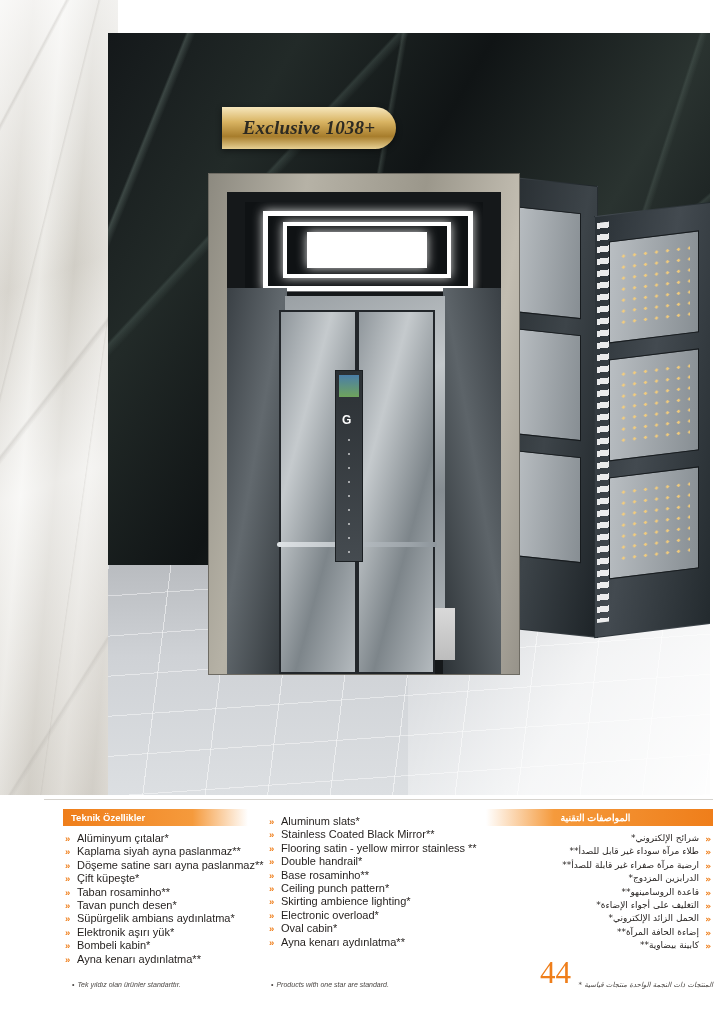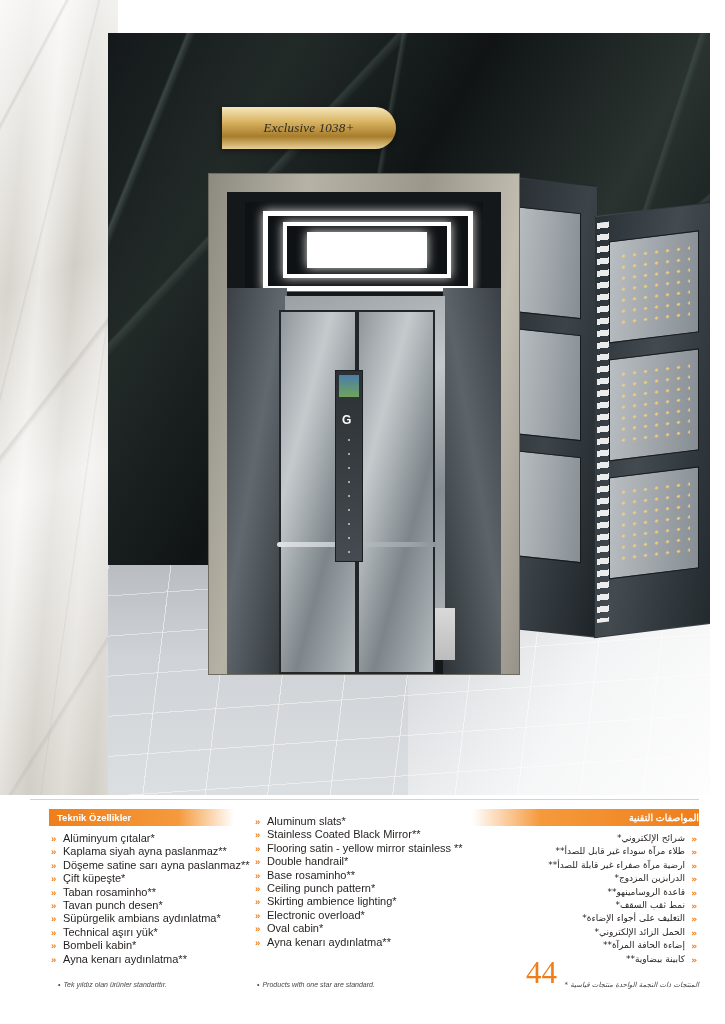--- a/index.html
+++ b/index.html
@@ -271,30 +271,30 @@
     left: 114px; top: 74px;
     width: 174px; height: 42px;
     background: linear-gradient(180deg, #f6e7bd 0%, #d9b463 35%, #a77d2c 70%, #e7d093 100%);
     border-radius: 0 21px 21px 0;
     display: flex; align-items: center; justify-content: center;
     box-shadow: 0 2px 6px rgba(0,0,0,.45);
   }
   .title-plate span {
     font-family: "Liberation Serif", serif;
     font-style: italic;
-    font-weight: normal;
-    font-size: 13px;
+    font-weight: bold;
+    font-size: 19px;
     color: #2d2a22;
     letter-spacing: .2px;
   }
 
   
   .specs {
     position: absolute;
-    left: 2px; top: 795px;
+    left: 16px; top: 795px;
     width: 577px; height: 229px;
     background: #ffffff;
   }
   .hr-top {
     position: absolute;
     left: 28px; top: 4px;
     width: 669px; height: 1px;
     background: #d6d3ce;
   }
 
@@ -311,22 +311,23 @@
     background: linear-gradient(90deg, #ef7e1a 0%, #f59a3c 70%, #ffffff 100%);
     color: #ffffff;
     font-size: 9.5px;
     font-weight: bold;
     line-height: 17px;
     padding-left: 8px;
     font-family: "Liberation Sans", sans-serif;
   }
   .col-ar .col-head {
     background: linear-gradient(270deg, #ef7e1a 0%, #f59a3c 70%, #ffffff 100%);
-    text-align: right;
+    text-align: center;
     padding-left: 0;
+    padding-right: 8px;
     direction: rtl;
   }
 
   ul.feat {
     list-style: none;
     margin: 6px 0 0 0;
     padding: 0;
   }
   ul.feat li {
     font-size: 11px;
@@ -464,21 +465,21 @@
     <div class="col col-tr">
       <div class="col-head">Teknik Özellikler</div>
       <ul class="feat">
         <li>Alüminyum çıtalar*</li>
         <li>Kaplama siyah ayna paslanmaz**</li>
         <li>Döşeme satine sarı ayna paslanmaz**</li>
         <li>Çift küpeşte*</li>
         <li>Taban rosaminho**</li>
         <li>Tavan punch desen*</li>
         <li>Süpürgelik ambians aydınlatma*</li>
-        <li>Technical aşırı yük*</li>
+        <li>Elektronik aşırı yük*</li>
         <li>Bombeli kabin*</li>
         <li>Ayna kenarı aydınlatma**</li>
       </ul>
     </div>
 
     <div class="col col-en">
       <ul class="feat">
         <li>Aluminum slats*</li>
         <li>Stainless Coated Black Mirror**</li>
         <li>Flooring satin - yellow mirror stainless **</li>
@@ -493,21 +494,20 @@
     </div>
 
     <div class="col col-ar">
       <div class="col-head">المواصفات التقنية</div>
       <ul class="feat">
         <li>شرائح الإلكتروني*</li>
         <li>طلاء مرآة سوداء غير قابل للصدأ**</li>
         <li>ارضية مرآة صفراء غير قابلة للصدأ**</li>
         <li>الدرابزين المزدوج*</li>
         <li>قاعدة الروسامينهو**</li>
-        <li>نمط ثقب السقف*</li>
         <li>التغليف على أجواء الإضاءة*</li>
         <li>الحمل الزائد الإلكتروني*</li>
         <li>إضاءة الحافة المرآة**</li>
         <li>كابينة بيضاوية**</li>
       </ul>
     </div>
 
     <div class="note note-tr">Tek yıldız olan ürünler standarttır.</div>
     <div class="note note-en">Products with one star are standard.</div>
     <div class="note note-ar">المنتجات ذات النجمة الواحدة منتجات قياسية *</div>

